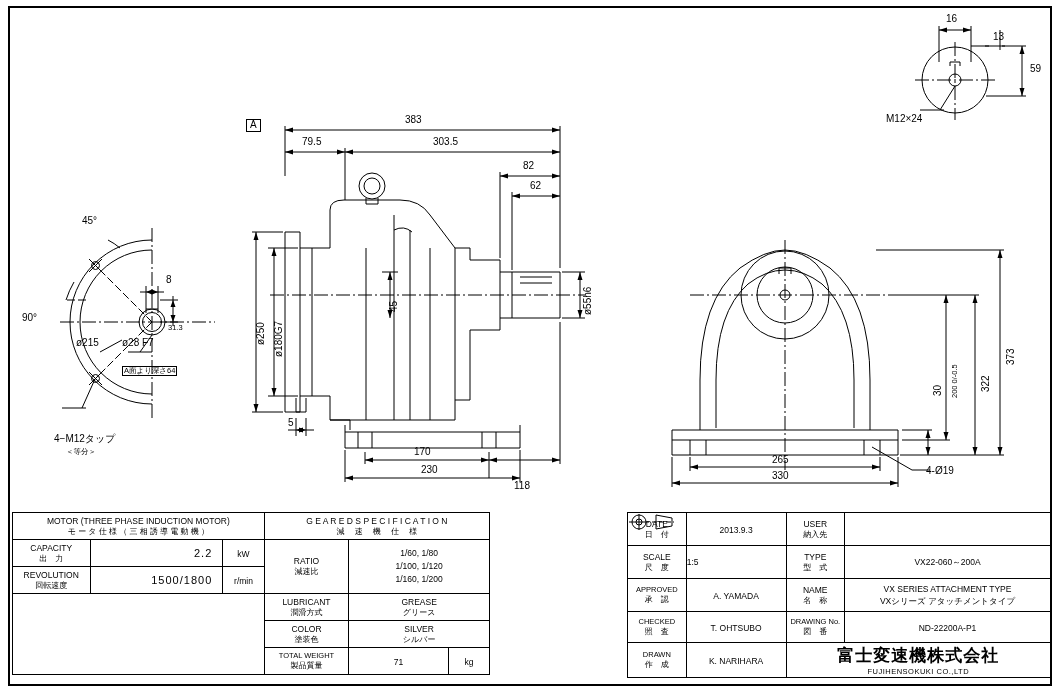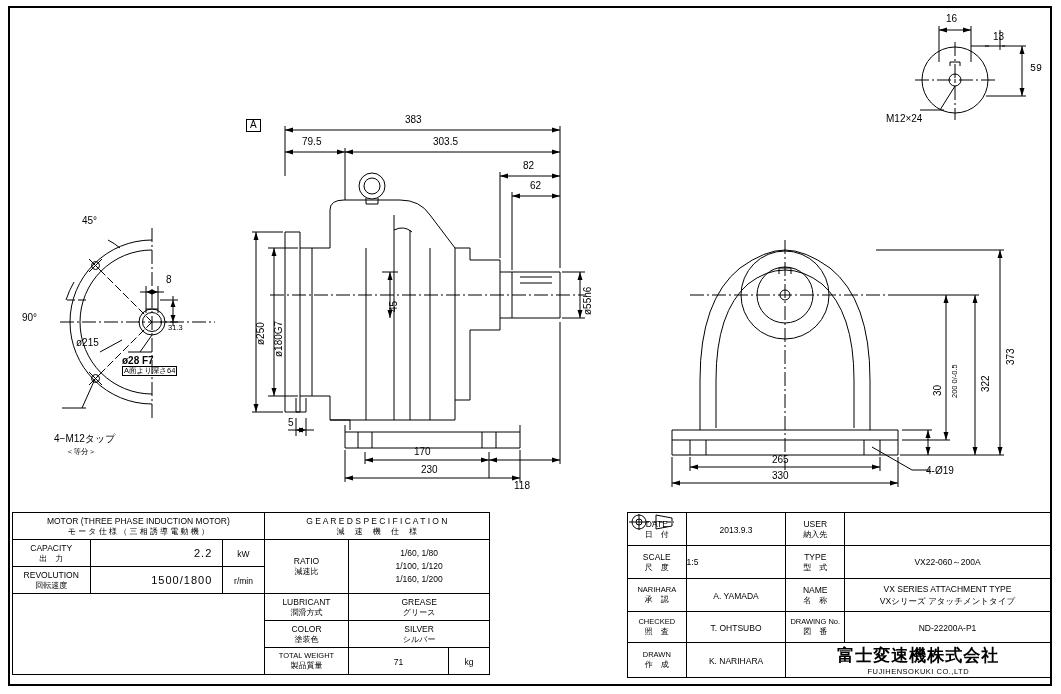--- a/index.html
+++ b/index.html
@@ -279,29 +279,29 @@
       <polygon points="146,292 152,289.5 152,294.5"></polygon>
       <polygon points="158,292 152,289.5 152,294.5"></polygon>
       <polygon points="173,300 170.5,307 175.5,307"></polygon>
       <polygon points="173,322 170.5,315 175.5,315"></polygon>
       <polygon points="285,130 285,130 285,130"></polygon>
     </g>
   </svg>
 
   <div class="txt c" style="left:946px;top:14px;">16</div>
   <div class="txt" style="left:993px;top:32px;">13</div>
-  <div class="txt" style="left:1030px;top:64px;font-family:Liberation Mono, monospace;">59</div>
+  <div class="txt" style="left:1030px;top:64px;">59</div>
   <div class="txt" style="left:886px;top:114px;">M12×24</div>
 
   <div class="txt" style="left:82px;top:216px;">45°</div>
   <div class="txt" style="left:22px;top:313px;">90°</div>
   <div class="txt" style="left:166px;top:275px;">8</div>
   <div class="txt xs" style="left:168px;top:324px;">31.3</div>
   <div class="txt" style="left:76px;top:338px;">ø215</div>
-  <div class="txt" style="left:122px;top:356px;font-weight:bold;">ø28 F7</div>
+  <div class="txt" style="left:122px;top:338px;">ø28 F7</div>
   <div class="txt xs" style="left:122px;top:366px;border:1px solid #000;padding:0 1px;">A面より深さ64</div>
   <div class="txt" style="left:54px;top:434px;">4−M12タップ</div>
   <div class="txt xs" style="left:66px;top:448px;">＜等分＞</div>
 
   <div class="txt" style="left:246px;top:119px;border:1px solid #000;padding:0 3px;">A</div>
   <div class="txt" style="left:405px;top:115px;">383</div>
   <div class="txt" style="left:302px;top:137px;">79.5</div>
   <div class="txt" style="left:433px;top:137px;">303.5</div>
   <div class="txt" style="left:523px;top:161px;">82</div>
   <div class="txt" style="left:530px;top:181px;">62</div>
@@ -436,21 +436,21 @@
         </div>
       </td>
       <td>
         <div class="sm">TYPE</div>
         <div class="jp">型　式</div>
       </td>
       <td><span class="sm">VX22-060～200A</span></td>
     </tr>
     <tr>
       <td style="height:32px;">
-        <div class="xs">NARIHARA</div>
+        <div class="xs">APPROVED</div>
         <div class="jp">承　認</div>
       </td>
       <td><span class="sm">A. YAMADA</span></td>
       <td>
         <div class="sm">NAME</div>
         <div class="jp">名　称</div>
       </td>
       <td><span class="sm" style="white-space:pre-line;line-height:1.35;">VX SERIES ATTACHMENT TYPE
 VXシリーズ アタッチメントタイプ</span></td>
     </tr>

